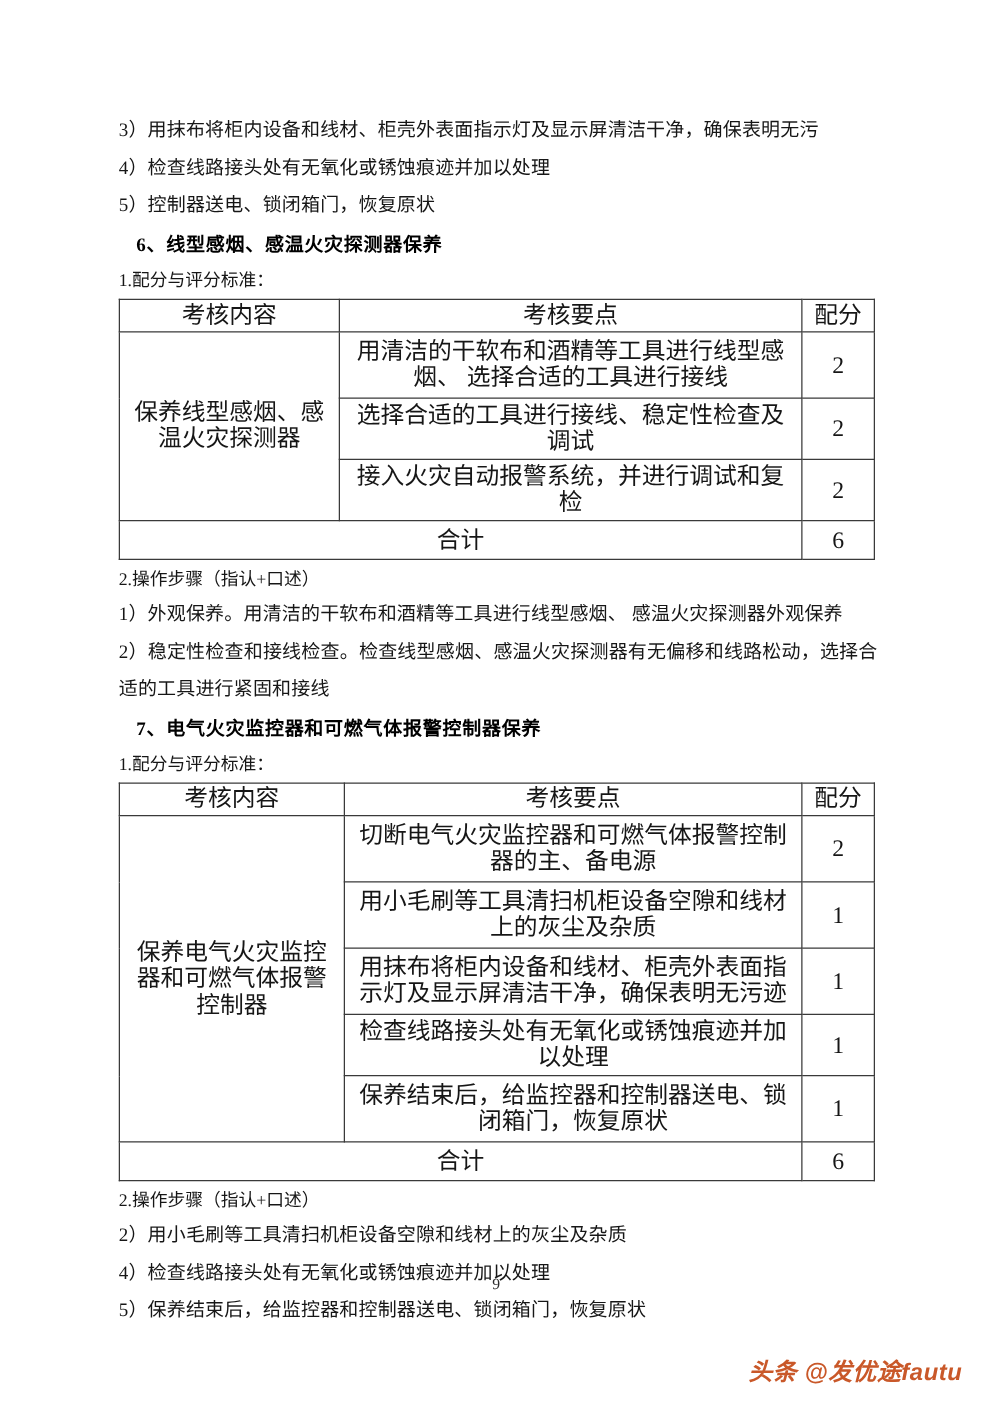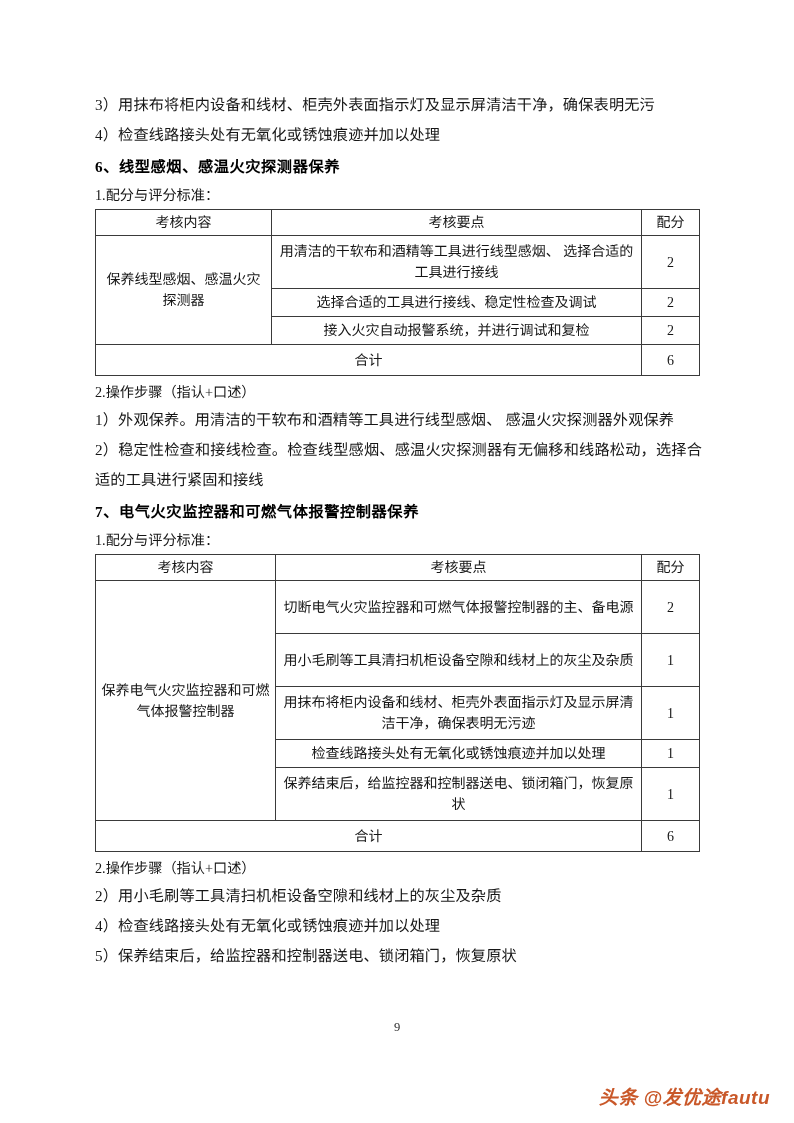--- a/index.html
+++ b/index.html
@@ -33,38 +33,38 @@
     letter-spacing: 0.15px;
     margin: 0;
     color: #161616;
   }
 
   .heading {
     font-size: 15.2px;
     line-height: 30px;
     font-weight: bold;
     letter-spacing: 0.6px;
-    margin: 2px 0 0 0;
+    margin: 2px 0 0 14px;
     color: #000;
   }
 
   .subhead {
     font-size: 14.2px;
     line-height: 26px;
     margin: 0;
     color: #161616;
   }
 
   
   table.score {
     border-collapse: collapse;
     width: 605px;
     margin: 1px 0 3px 0;
     table-layout: fixed;
-    font-size: 14px;
+    font-size: 19px;
     color: #161616;
     padding-left: 48px;
   }
   table.score td, table.score th {
     border: 1px solid #3a3a3a;
     padding: 3px 5px;
     text-align: center;
     vertical-align: middle;
     line-height: 21px;
     font-weight: normal;
@@ -105,20 +105,21 @@
     white-space: nowrap;
   }
 </style>
 </head>
 <body>
 
 <div class="page">
 
   <p class="para">3）用抹布将柜内设备和线材、柜壳外表面指示灯及显示屏清洁干净，确保表明无污</p>
   <p class="para">4）检查线路接头处有无氧化或锈蚀痕迹并加以处理</p>
+  <p class="para">5）控制器送电、锁闭箱门，恢复原状</p>
 
   <p class="heading">6、线型感烟、感温火灾探测器保养</p>
   <p class="subhead">1.配分与评分标准：</p>
 
   <table class="score t1">
     <colgroup>
       <col class="col-content">
       <col>
       <col class="col-points">
     </colgroup>

